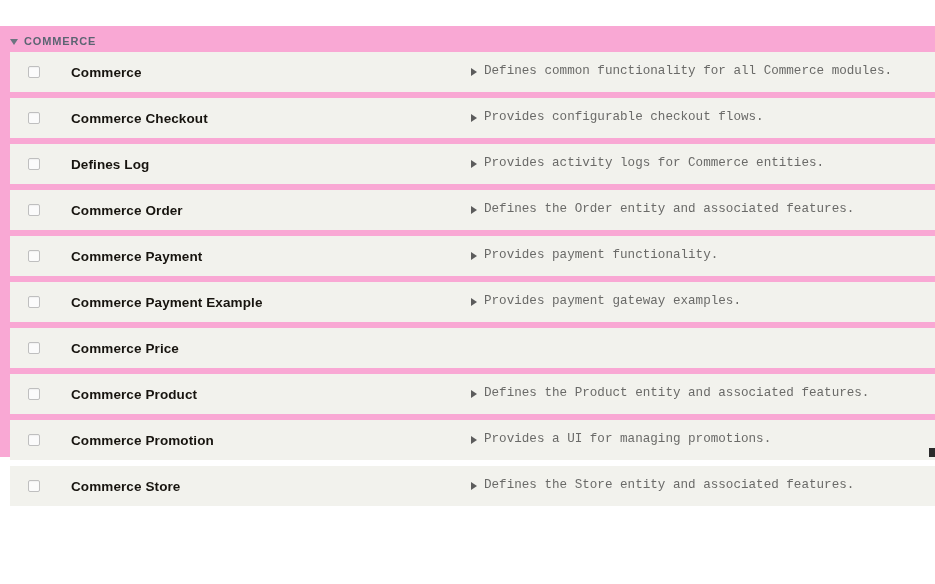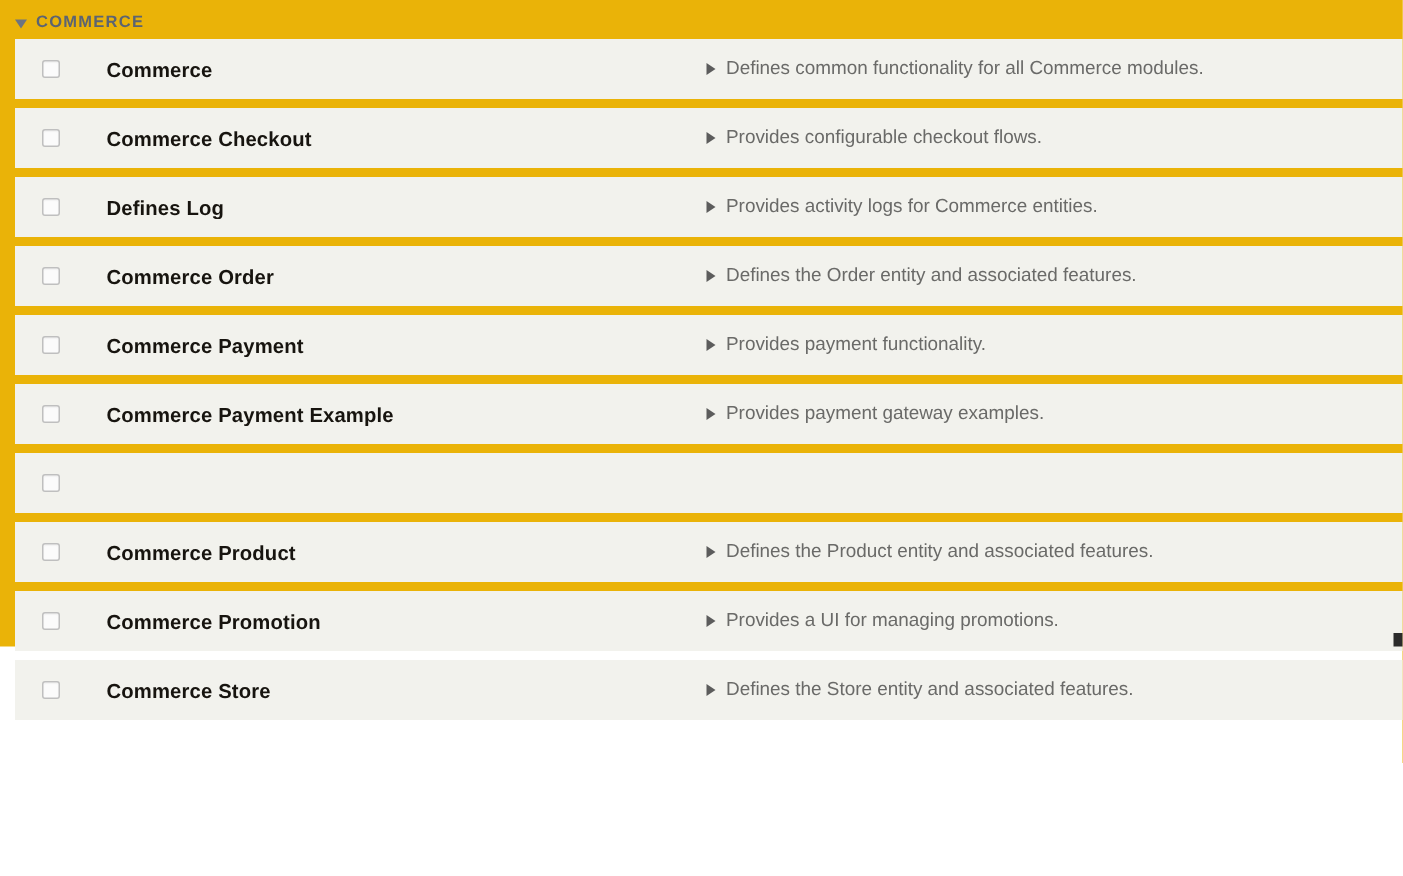--- a/index.html
+++ b/index.html
@@ -13,21 +13,22 @@
     background: #ffffff;
     font-family: "Liberation Sans", sans-serif;
     -webkit-font-smoothing: antialiased;
     overflow: hidden;
   }
 
   .page {
     position: relative;
     width: 935px;
     height: 431px;
-    background: #eab308;
+    background: #f9a8d4;
+    margin-top: 26px;
   }
 
   
   .group-header {
     position: absolute;
     left: 10px;
     top: 8px;
     height: 14px;
     display: flex;
     align-items: center;
@@ -104,20 +105,21 @@
     letter-spacing: 0.1px;
   }
 
   .cell-desc {
     flex: 1 1 auto;
     display: flex;
     align-items: center;
     gap: 7px;
     min-width: 0;
     padding-right: 12px;
+    font-family: Liberation Mono, monospace;
   }
   .desc-caret {
     display: inline-block;
     width: 0;
     height: 0;
     flex: 0 0 auto;
     border-top: 4.5px solid transparent;
     border-bottom: 4.5px solid transparent;
     border-left: 6px solid #5c5c5c;
     cursor: pointer;
@@ -209,20 +211,21 @@
         <div class="cell-name">Commerce Payment Example</div>
         <div class="cell-desc">
           <span class="desc-caret"></span>
           <span class="desc-text">Provides payment gateway examples.</span>
         </div>
       </div>
       <div class="module-row">
         <div class="cell-checkbox">
           <input type="checkbox" class="checkbox" style="">
         </div>
+        <div class="cell-name">Commerce Price</div>
       </div>
       <div class="module-row">
         <div class="cell-checkbox">
           <input type="checkbox" class="checkbox" style="">
         </div>
         <div class="cell-name">Commerce Product</div>
         <div class="cell-desc">
           <span class="desc-caret"></span>
           <span class="desc-text">Defines the Product entity and associated features.</span>
         </div>

